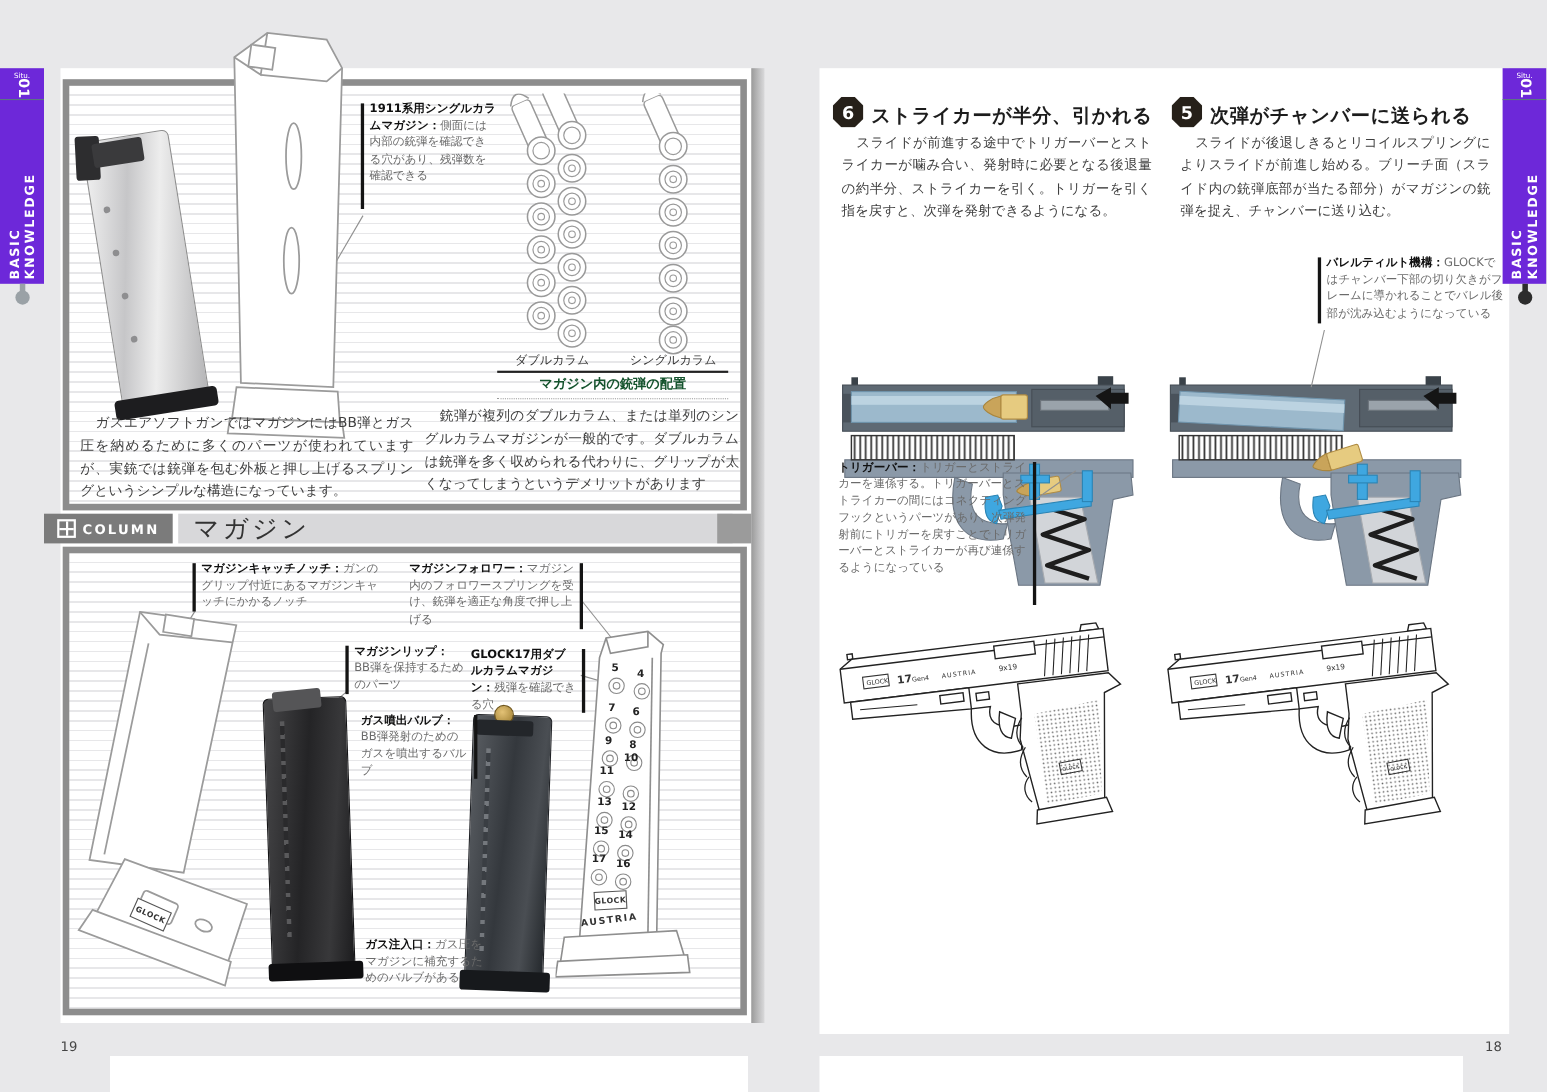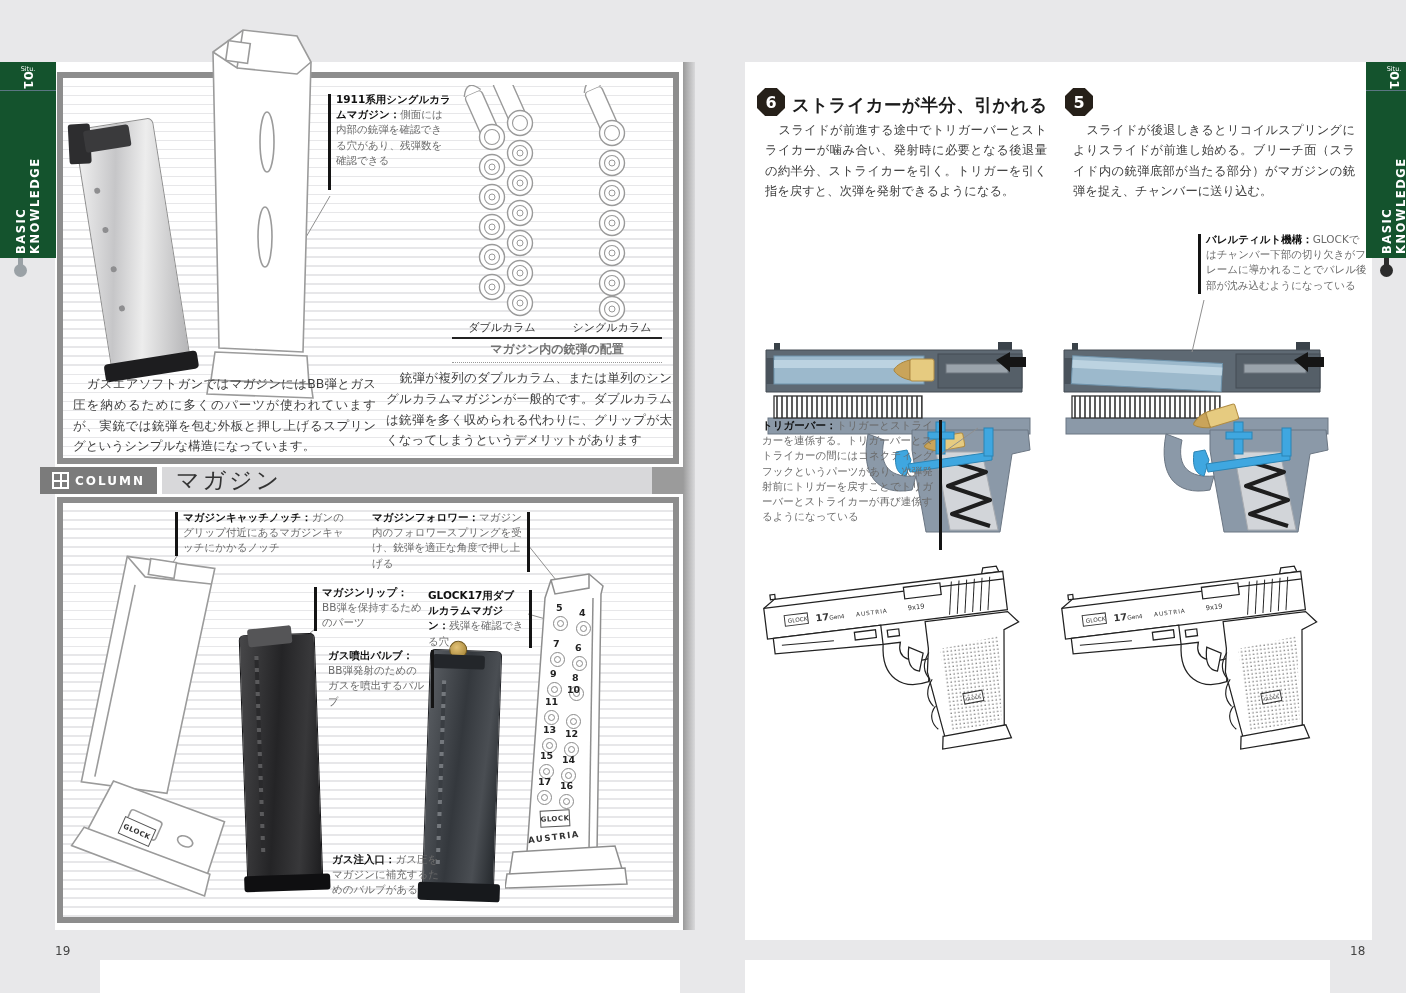--- a/index.html
+++ b/index.html
@@ -3,42 +3,42 @@
 <meta charset="utf-8">
 <style>
   html,body{margin:0;padding:0;background:#e8e8ea;}
   body{font-family:"DejaVu Sans","Liberation Sans",sans-serif;}
   #stage{position:relative;width:1406px;height:993px;background:#e8e8ea;overflow:hidden;}
   .abs{position:absolute;}
   .page{position:absolute;background:#ffffff;}
   .ruled{background-image:repeating-linear-gradient(180deg,#ffffff 0px,#ffffff 7.5px,#e7e7e9 7.5px,#e7e7e9 9px);}
   .framed{border:6px solid #8d8d8d;}
   
-  .tab{position:absolute;width:56px;height:196px;background:#14532d;color:#fff;}
+  .tab{position:absolute;width:40px;height:196px;background:#6d28d9;color:#fff;}
   .tab .vlabel{position:absolute;left:0;right:0;top:46px;bottom:4px;writing-mode:vertical-rl;transform:rotate(180deg);font-size:11.5px;font-weight:700;letter-spacing:1.5px;display:flex;align-items:center;justify-content:center;}
   .tab .situ{position:absolute;top:4px;left:0;right:0;text-align:center;font-size:6.5px;line-height:1.1;border-bottom:1px solid #5b7682;padding-bottom:3px;}
   .tab .situ .num{display:block;font-size:13px;font-weight:700;transform:rotate(90deg);}
   .pin{position:absolute;width:13px;height:13px;border-radius:50%;}
   .pin:before{content:"";position:absolute;left:4px;top:-6px;width:5px;height:7px;background:inherit;}
   
   .ann{position:absolute;font-size:10.5px;line-height:1.45;color:#6b6b6b;z-index:8;}
   .ann .ann-label{font-weight:700;color:#101010;}
   .annbar{position:absolute;top:2px;width:3px;background:#141414;}
   .annbar.l{left:-8px;} .annbar.r{right:-8px;}
   .para{position:absolute;font-size:12.5px;line-height:1.66;color:#3f3f3f;text-indent:1.1em;text-align:justify;z-index:8;}
   
   .stepbadge{position:absolute;width:28px;height:28px;background:#262019;color:#fff;font-weight:700;font-size:16px;display:flex;align-items:center;justify-content:center;clip-path:polygon(29% 0,71% 0,100% 29%,100% 71%,71% 100%,29% 100%,0 71%,0 29%);z-index:8;}
   .step-title{position:absolute;font-size:17.5px;font-weight:700;color:#1c1c1c;letter-spacing:.5px;z-index:8;}
   
   .colbadge{position:absolute;height:27px;background:#7b7b7b;color:#fff;display:flex;align-items:center;gap:6px;padding:0 12px;font-size:12px;font-weight:700;letter-spacing:2px;z-index:8;}
   .colicon{width:13px;height:13px;border:2px solid #fff;background:linear-gradient(#fff,#fff) center/100% 2px no-repeat,linear-gradient(#fff,#fff) center/2px 100% no-repeat;}
   .coltitle{position:absolute;height:27px;background:#d8d8da;color:#333;display:flex;align-items:center;padding-left:14px;font-size:23px;letter-spacing:3px;z-index:7;}
   .colcap{position:absolute;height:27px;background:#9b9b9b;z-index:7;}
   .small-label{position:absolute;font-size:11px;color:#333;text-align:center;z-index:8;}
-  .caption{position:absolute;text-align:center;font-size:12px;font-weight:700;color:#737373;border-top:2px solid #222;border-bottom:1px dotted #999;padding:2px 0 4px 0;z-index:8;}
+  .caption{position:absolute;text-align:center;font-size:12px;font-weight:700;color:#14532d;border-top:2px solid #222;border-bottom:1px dotted #999;padding:2px 0 4px 0;z-index:8;}
   .pagenum{position:absolute;font-size:12px;color:#444;z-index:9;}
   .hole{position:absolute;z-index:9;width:13px;height:13px;border:1.3px solid #8a8a8a;border-radius:50%;background:#fff;display:flex;align-items:center;justify-content:center;}
   .hole i{width:5px;height:5px;border:1px solid #8a8a8a;border-radius:50%;display:block;}
   .holenum{position:absolute;font-size:9.5px;font-weight:700;color:#222;z-index:10;}
   .logo-box{position:absolute;border:1.4px solid #555;color:#333;font-size:7px;font-weight:700;display:flex;align-items:center;justify-content:center;letter-spacing:.5px;background:#fff;z-index:9;}
   svg{display:block;}
   .leader{position:absolute;left:0;top:0;width:1406px;height:993px;z-index:6;pointer-events:none;}
 </style>
 </head>
 <body>
@@ -287,20 +287,21 @@
   <div class="logo-box" style="left:540px;top:810px;width:28px;height:15px;transform:rotate(-3deg);">
     <span>GLOCK</span>
   </div>
   <div class="abs" style="left:528px;top:832px;font-size:8.5px;font-weight:700;letter-spacing:1.5px;color:#333;transform:rotate(-7deg);z-index:9;">AUSTRIA</div>
 
   <div class="stepbadge" style="left:757px;top:88px;">6</div>
   <div class="step-title" style="left:792px;top:93px;">ストライカーが半分、引かれる</div>
   <div class="para" style="left:765px;top:120px;width:282px;font-size:12.3px;">スライドが前進する途中でトリガーバーとストライカーが噛み合い、発射時に必要となる後退量の約半分、ストライカーを引く。トリガーを引く指を戻すと、次弾を発射できるようになる。</div>
 
   <div class="stepbadge" style="left:1065px;top:88px;">5</div>
+  <div class="step-title" style="left:1100px;top:93px;">次弾がチャンバーに送られる</div>
   <div class="para" style="left:1073px;top:120px;width:282px;font-size:12.3px;">スライドが後退しきるとリコイルスプリングによりスライドが前進し始める。ブリーチ面（スライド内の銃弾底部が当たる部分）がマガジンの銃弾を捉え、チャンバーに送り込む。</div>
 
   <div class="ann" style="left:1206px;top:232px;width:162px;">
     <span class="annbar l" style="height:60px;"></span>
     <span class="ann-label">バレルティルト機構：</span><span class="ann-text">GLOCKではチャンバー下部の切り欠きがフレームに導かれることでバレル後部が沈み込むようになっている</span>
   </div>
 
   <svg class="abs" style="left:760px;top:300px;" width="280" height="235" viewBox="0 0 280 235">
     <defs>
       <pattern id="hatchA" width="5" height="22" patternUnits="userSpaceOnUse">

